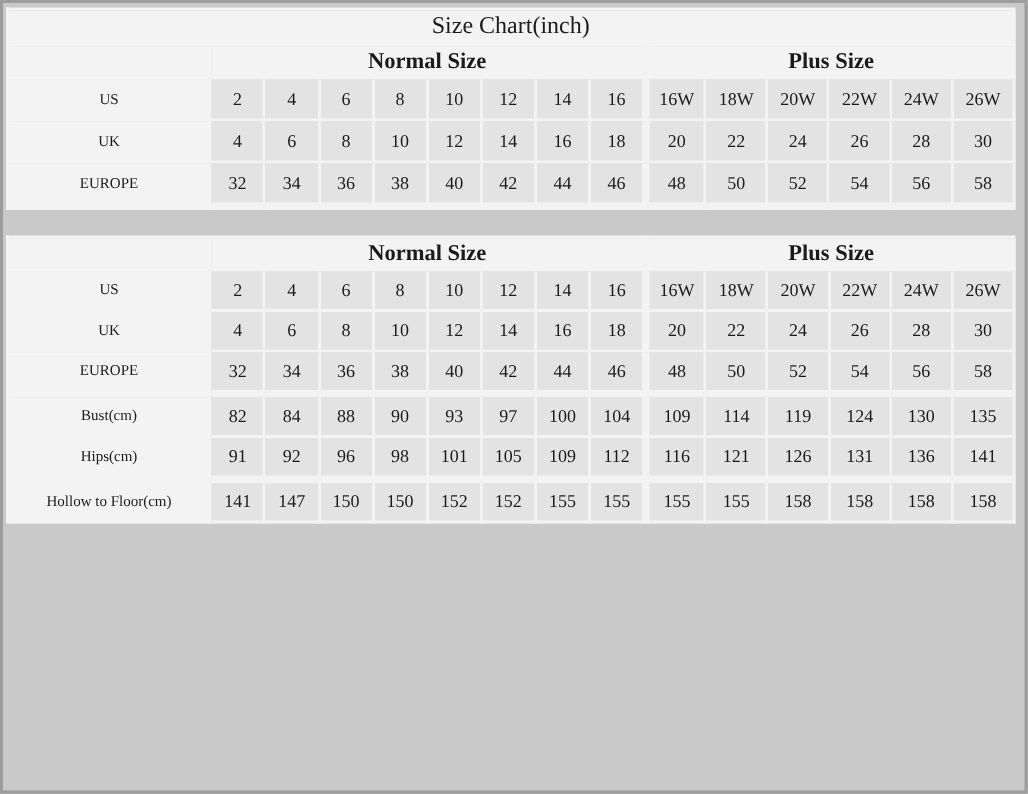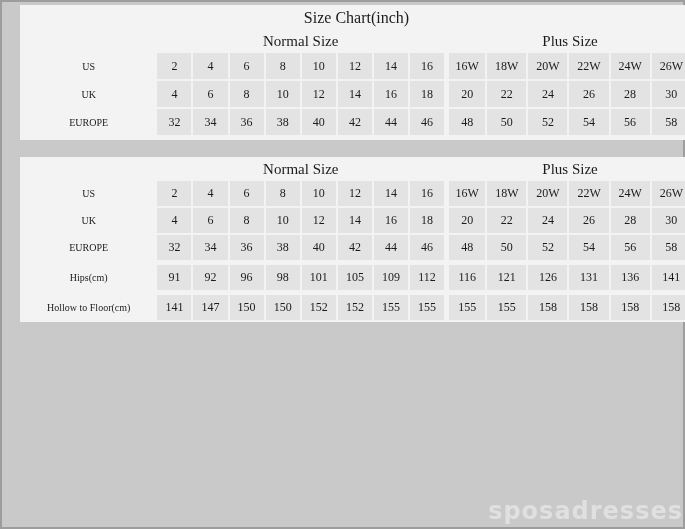--- a/index.html
+++ b/index.html
@@ -2,21 +2,21 @@
 <html><head>
 <meta charset="utf-8">
 <style>
   html, body { margin: 0; padding: 0; background: #9e9e9e; }
   .page {
     position: relative;
     width: 685px;
     height: 529px;
     box-sizing: border-box;
     background: var(--page-bg, #c9c9c9);
-    padding: 5px 4px 0 20px;
+    padding: 5px 4px 0 4px;
     overflow: hidden;
     font-family: "Liberation Serif", serif;
     color: var(--text, #1b1b1b);
     box-shadow: inset 0 0 0 2px rgba(120,120,120,0.55);
   }
   table.size-table {
     border-collapse: separate;
     border-spacing: 0;
     width: 673px;
     table-layout: fixed;
@@ -34,20 +34,21 @@
   }
   td.cell-title {
     background: var(--cell-light, #f3f3f3);
     font-size: 16px;
     height: 22px;
   }
   td.cell-group {
     background: var(--cell-light, #f3f3f3);
     font-size: 15px;
     height: 20px;
+    font-weight: bold;
   }
   tr.data-row td { height: 26px; }
   .t2 tr.data-row td { height: 25px; }
   td.cell-label {
     background: var(--cell-light, #f3f3f3);
     font-size: 10px;
     border-right-width: 4px;
   }
   td.cell-data {
     background: var(--cell-data, #e3e3e3);
@@ -222,20 +223,37 @@
           <td class="cell-data">42</td>
           <td class="cell-data">44</td>
           <td class="cell-data">46</td>
           <td class="cell-data plus-first">48</td>
           <td class="cell-data">50</td>
           <td class="cell-data">52</td>
           <td class="cell-data">54</td>
           <td class="cell-data">56</td>
           <td class="cell-data">58</td>
         </tr>
+        <tr class="data-row">
+          <td class="cell-label">Bust(cm)</td>
+          <td class="cell-data">82</td>
+          <td class="cell-data">84</td>
+          <td class="cell-data">88</td>
+          <td class="cell-data">90</td>
+          <td class="cell-data">93</td>
+          <td class="cell-data">97</td>
+          <td class="cell-data">100</td>
+          <td class="cell-data">104</td>
+          <td class="cell-data plus-first">109</td>
+          <td class="cell-data">114</td>
+          <td class="cell-data">119</td>
+          <td class="cell-data">124</td>
+          <td class="cell-data">130</td>
+          <td class="cell-data">135</td>
+        </tr>
         <tr class="data-row sep-below">
           <td class="cell-label">Hips(cm)</td>
           <td class="cell-data">91</td>
           <td class="cell-data">92</td>
           <td class="cell-data">96</td>
           <td class="cell-data">98</td>
           <td class="cell-data">101</td>
           <td class="cell-data">105</td>
           <td class="cell-data">109</td>
           <td class="cell-data">112</td>
@@ -258,14 +276,13 @@
           <td class="cell-data">155</td>
           <td class="cell-data plus-first">155</td>
           <td class="cell-data">155</td>
           <td class="cell-data">158</td>
           <td class="cell-data">158</td>
           <td class="cell-data">158</td>
           <td class="cell-data">158</td>
         </tr>
       </tbody>
     </table>
-  <div class="watermark">sposadresses</div>
 </div>
 
 </body></html>

